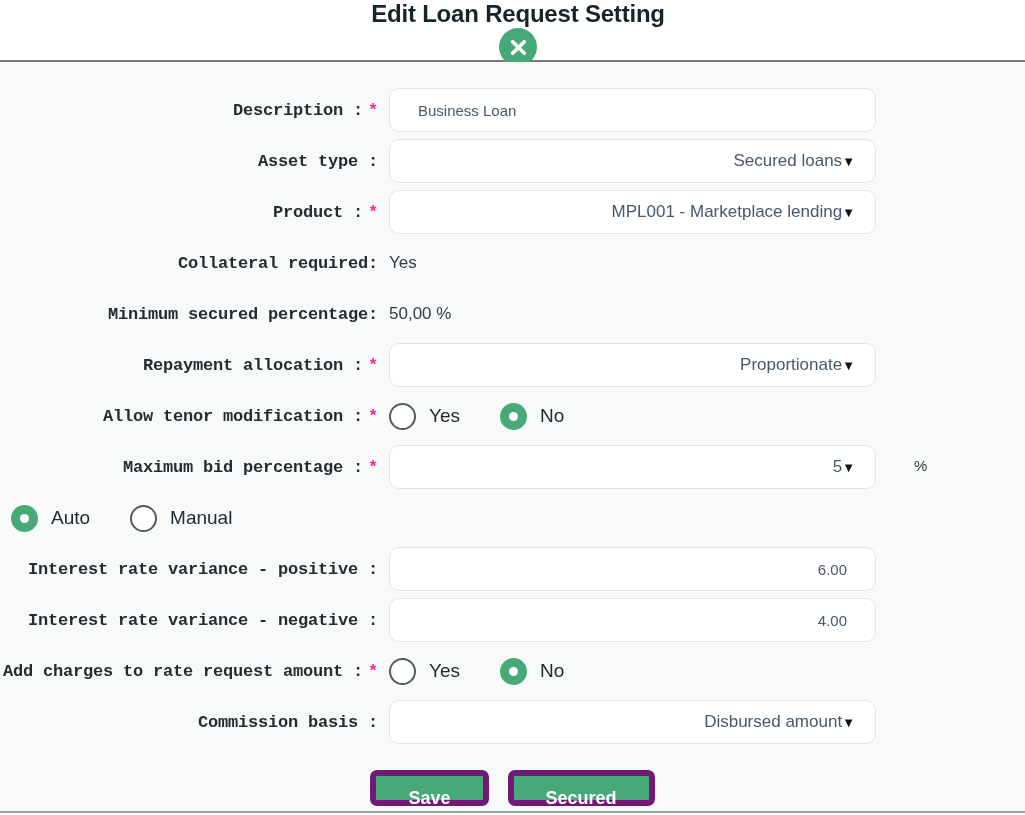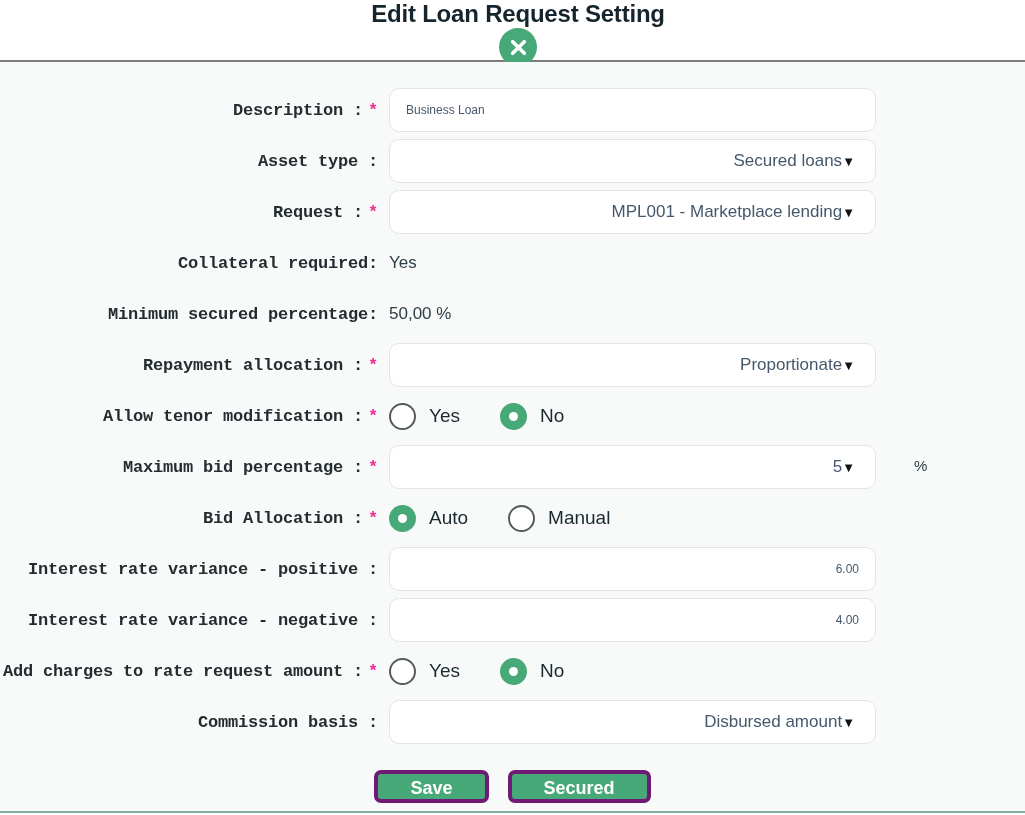--- a/index.html
+++ b/index.html
@@ -22,22 +22,22 @@
   }
   .row { display:flex; align-items:center; height:44px; margin-bottom:7px; }
   .label-col {
     width:378px; flex-shrink:0; text-align:right;
     font-size:17px; font-weight:700; color:#242c31; letter-spacing:-0.2px;font-family:Liberation Mono, monospace;
   }
   .req { color:#ee2b90; margin-left:5px; font-weight:700; }
   .control-col { margin-left:11px; width:487px; position:relative; display:flex; align-items:center; }
   .text-input {
     width:100%; height:44px; box-sizing:border-box; background:#fff;
-    border:1px solid #e4e4e4; border-radius:10px; padding:0 16px;
-    font-size:12px; color:#46586b; font-family:inherit; outline:none;
+    border:1px solid #e4e4e4; border-radius:10px; padding:0 28px;
+    font-size:15px; color:#46586b; font-family:inherit; outline:none;
   }
   .text-input.right { text-align:right; }
   .select {
     width:100%; height:44px; box-sizing:border-box; background:#fff;
     border:1px solid #e4e4e4; border-radius:10px; padding:0 20px 0 18px;
     display:flex; align-items:center; justify-content:flex-end;
     font-size:17px; color:#46586b; cursor:pointer;
   }
   .arrow { font-size:13px; color:#101418; }
   .static-value { font-size:17px; color:#2e3d47; }
@@ -51,22 +51,22 @@
     content:""; position:absolute; left:9px; top:9px; width:9px; height:9px;
     border-radius:50%; background:#fff;
   }
   .radio-label { margin-left:13px; font-size:19px; color:#1b2930; }
   .suffix {
     position:absolute; left:525px; top:50%; transform:translateY(-60%);
     font-size:15px; color:#2e3d47; white-space:nowrap;
   }
   .buttons-row { display:flex; justify-content:center; gap:19px; margin-top:26px; }
   .btn {
-    background:#47a878; color:#fff; border:4px solid #701a75; border-radius:7px;
-    height:33px; padding:4px 32px; font-size:18px; font-weight:700;
+    background:#47a878; color:#fff; border:6px solid #701a75; border-radius:7px;
+    height:33px; padding:12px 32px; font-size:18px; font-weight:700;
     font-family:inherit; cursor:pointer;
   }
   .bottom-edge { position:absolute; bottom:0; left:0; width:100%; height:2px; background:#7fae9d; }
 </style>
 </head>
 <body>
 
 <div class="header">
   <span class="title">Edit Loan Request Setting</span>
   <div class="close-btn">
@@ -89,21 +89,21 @@
     <div class="label-col"><span>Asset type :</span></div>
     <div class="control-col">
       <div class="select">
         <span>Secured loans</span>
         <span class="arrow">▼</span>
       </div>
     </div>
   </div>
 
   <div class="row">
-    <div class="label-col"><span>Request :</span><span class="req">*</span></div>
+    <div class="label-col"><span>Product :</span><span class="req">*</span></div>
     <div class="control-col">
       <div class="select">
         <span>MPL001 - Marketplace lending</span>
         <span class="arrow">▼</span>
       </div>
     </div>
   </div>
 
   <div class="row">
     <div class="label-col"><span>Collateral required:</span></div>
@@ -148,21 +148,20 @@
     <div class="control-col">
       <div class="select">
         <span>5</span>
         <span class="arrow">▼</span>
       </div>
       <span class="suffix">%</span>
     </div>
   </div>
 
   <div class="row">
-    <div class="label-col"><span>Bid Allocation :</span><span class="req">*</span></div>
     <div class="control-col">
       <div class="radio-option">
         <span class="radio-circle selected"></span>
         <span class="radio-label">Auto</span>
       </div>
       <div class="radio-option">
         <span class="radio-circle"></span>
         <span class="radio-label">Manual</span>
       </div>
     </div>

